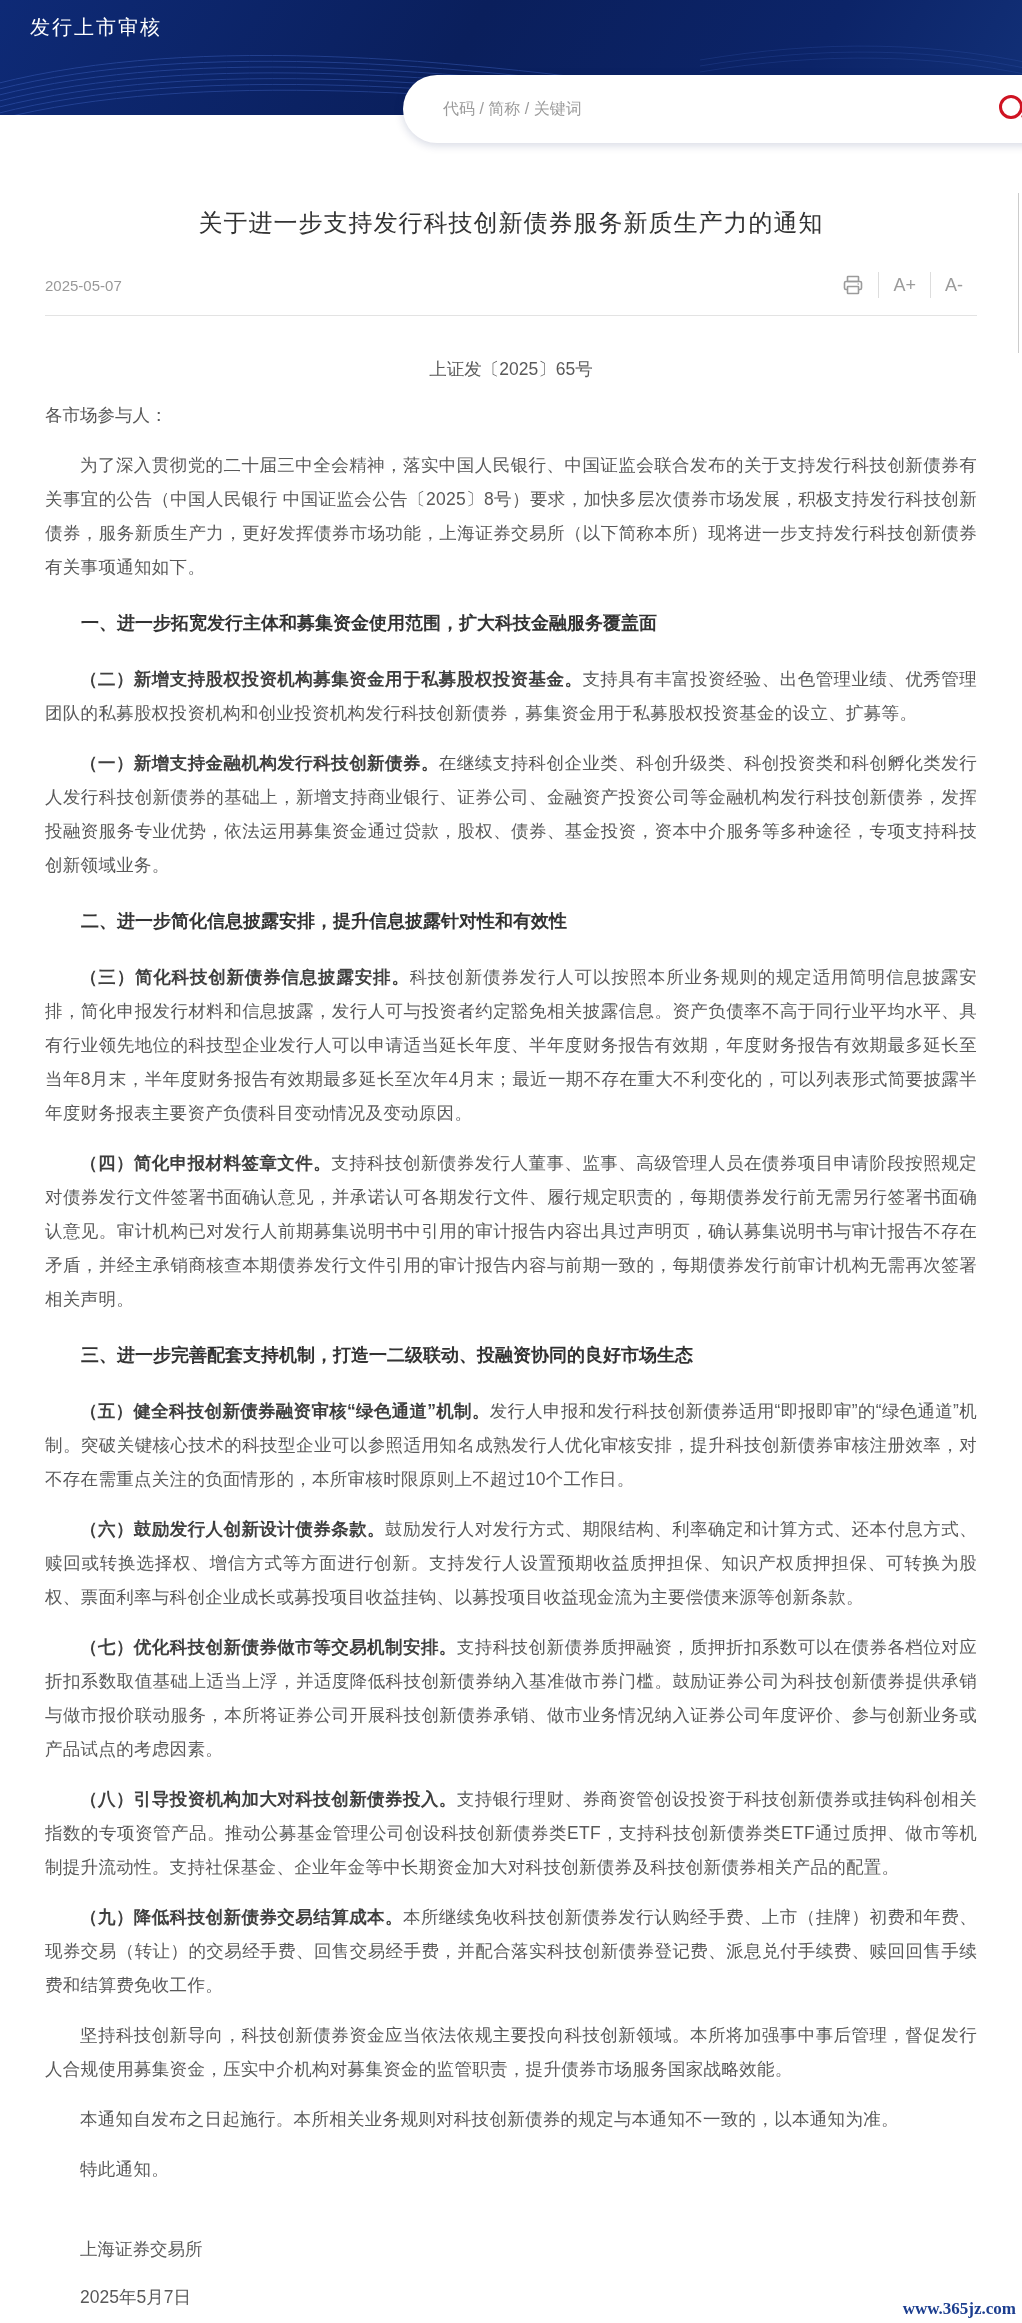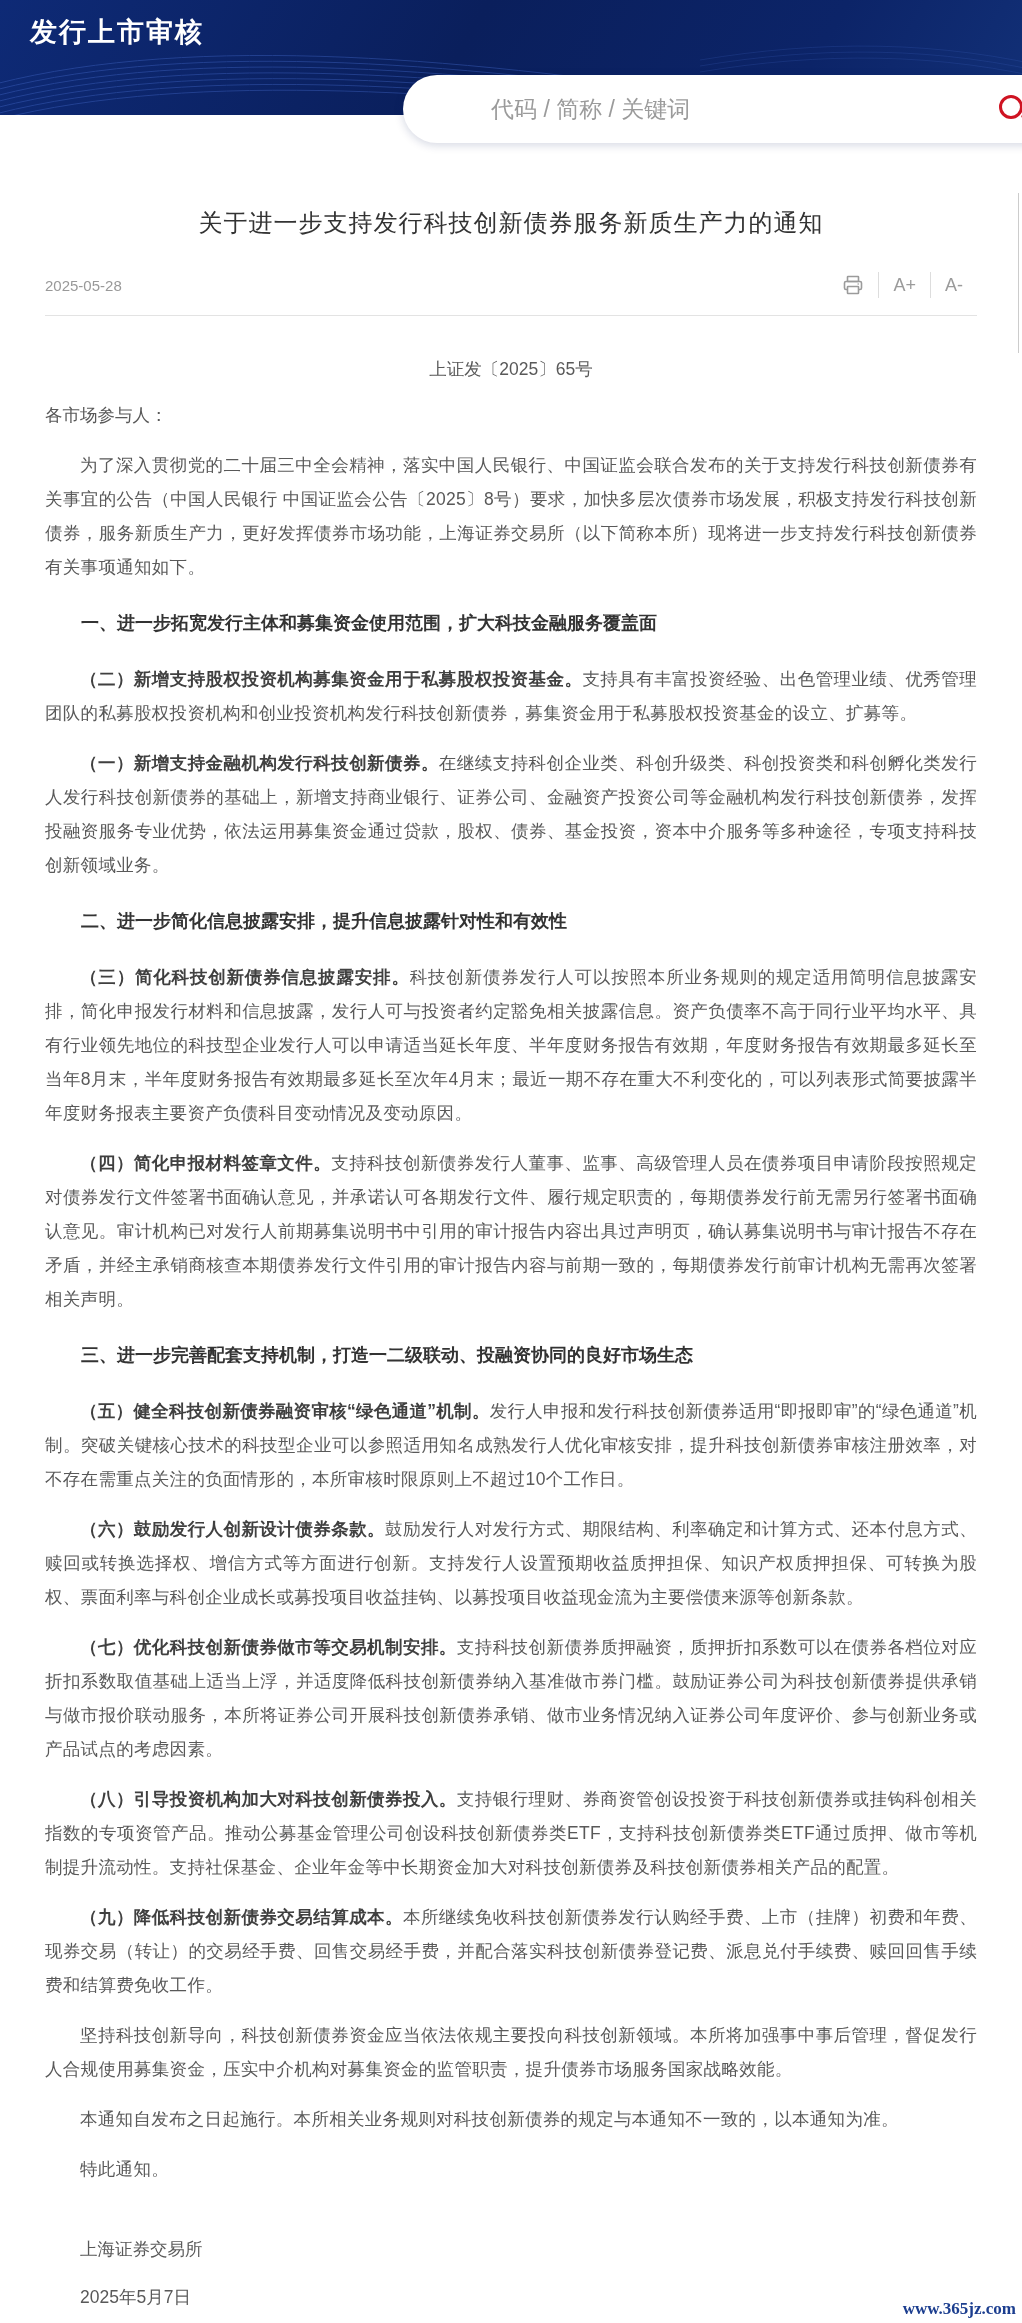--- a/index.html
+++ b/index.html
@@ -13,37 +13,37 @@
 
   
   .header {
     position: relative; height: 115px;
     background: linear-gradient(120deg, #0e2a76 0%, #0a1f5c 45%, #0c2468 78%, #123077 100%);
     overflow: hidden;
   }
   .header .waves { position: absolute; inset: 0; pointer-events: none; }
   .header h1 {
     position: absolute; left: 30px; top: 14px;
-    color: #ffffff; font-size: 27px; font-weight: bold; letter-spacing: 2px;
+    color: #ffffff; font-size: 20px; font-weight: normal; letter-spacing: 2px;
   }
 
   
   .search-pill {
     position: absolute; left: 403px; top: 75px;
     width: 660px; height: 68px;
     background: #ffffff;
     border-radius: 34px;
     box-shadow: 0 2px 10px rgba(10,30,90,0.18);
     z-index: 5;
     display: flex; align-items: center;
   }
   .search-input {
     border: none; outline: none; background: transparent;
-    margin-left: 88px; width: 440px;
-    font-size: 23px; color: #555;
+    margin-left: 40px; width: 440px;
+    font-size: 16px; color: #555;
     font-family: "Liberation Sans", sans-serif;
   }
   .search-input::placeholder { color: #9b9b9b; }
   .search-icon {
     position: absolute; left: 596px; top: 20px;
     width: 24px; height: 24px;
     border: 3px solid #cf1322; border-radius: 50%;
   }
   .search-icon::after {
     content: ""; position: absolute;
@@ -139,21 +139,21 @@
   <span class="search-icon"></span>
 </div>
 
 <span class="edge-line"></span>
 
 <div class="content">
 
   <div class="article-title">关于进一步支持发行科技创新债券服务新质生产力的通知</div>
 
   <div class="meta-row">
-    <span class="meta-date">2025-05-28</span>
+    <span class="meta-date">2025-05-07</span>
     <span class="meta-tools">
       <button class="tool-btn" title="">
         <svg class="print-svg" width="22" height="22" viewBox="0 0 22 22">
           <g fill="none" stroke="#9b9b9b" stroke-width="1.6">
             <rect x="5.5" y="2.5" width="11" height="5" rx="0.5"></rect>
             <rect x="2.5" y="7.5" width="17" height="8" rx="1.5"></rect>
             <rect x="5.5" y="12.5" width="11" height="7" rx="0.5" fill="#fff"></rect>
             <circle cx="16.2" cy="10" r="0.8" fill="#9b9b9b" stroke="none"></circle>
           </g>
         </svg>

